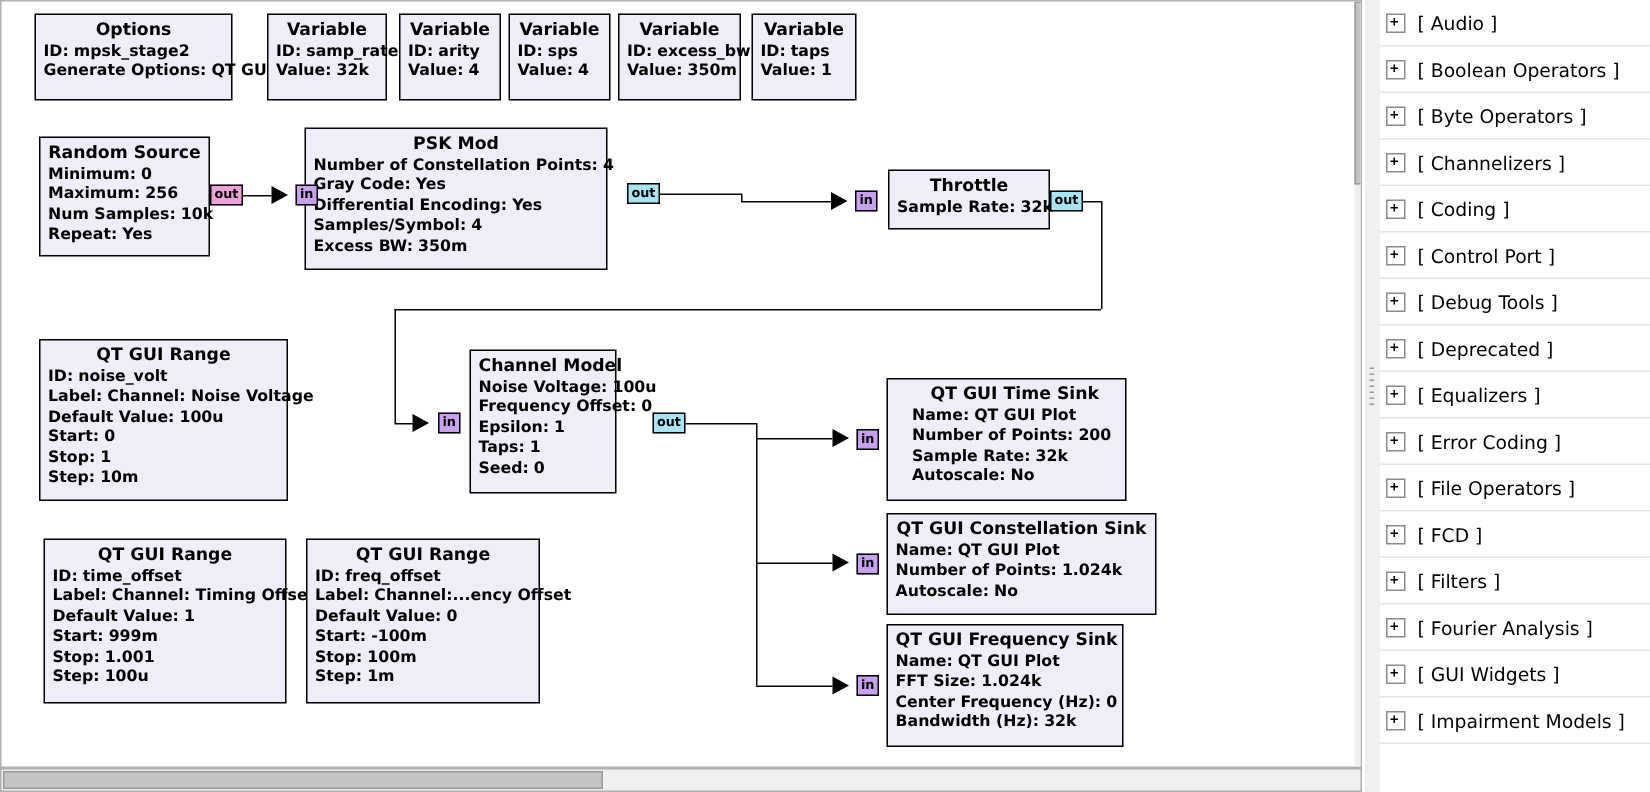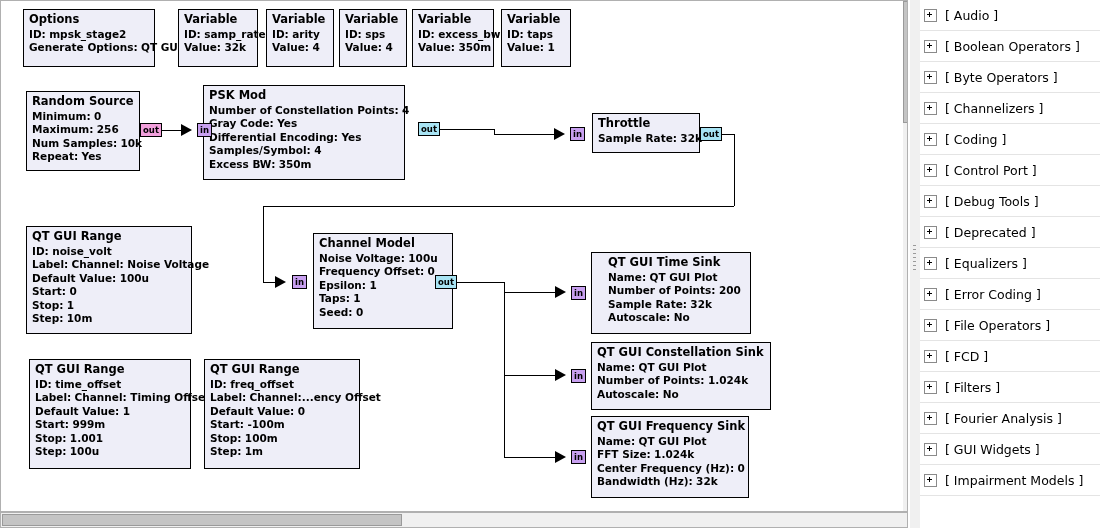--- a/index.html
+++ b/index.html
@@ -44,20 +44,21 @@
   .block {
     position: absolute;
     background: #eeeef8;
     border: 1px solid #000000;
     box-sizing: border-box;
     padding: 3px 5px 4px 5px;
     line-height: 13.5px;
   }
   .block .btitle {
     font-weight: bold;
+    text-align: center;
     display: block;
     white-space: nowrap;
     font-size: 11.5px;
     margin-bottom: 1px;
   }
   .block .prow {
     white-space: nowrap;
     font-size: 10.5px;
   }
   .block .pkey {
@@ -292,21 +293,21 @@
           </div>
           <div class="block" style="left: 25px; top: 225px; width: 166px; height: 108px;">
             <span class="btitle">QT GUI Range</span>
             <div class="prow"><span class="pkey">ID:</span> <span class="pval">noise_volt</span></div>
             <div class="prow"><span class="pkey">Label:</span> <span class="pval">Channel: Noise Voltage</span></div>
             <div class="prow"><span class="pkey">Default Value:</span> <span class="pval">100u</span></div>
             <div class="prow"><span class="pkey">Start:</span> <span class="pval">0</span></div>
             <div class="prow"><span class="pkey">Stop:</span> <span class="pval">1</span></div>
             <div class="prow"><span class="pkey">Step:</span> <span class="pval">10m</span></div>
           </div>
-          <div class="block" style="left: 312px; top: 232px; width: 140px; height: 96px;">
+          <div class="block" style="left: 312px; top: 232px; width: 98px; height: 96px;">
             <span class="btitle">Channel Model</span>
             <div class="prow"><span class="pkey">Noise Voltage:</span> <span class="pval">100u</span></div>
             <div class="prow"><span class="pkey">Frequency Offset:</span> <span class="pval">0</span></div>
             <div class="prow"><span class="pkey">Epsilon:</span> <span class="pval">1</span></div>
             <div class="prow"><span class="pkey">Taps:</span> <span class="pval">1</span></div>
             <div class="prow"><span class="pkey">Seed:</span> <span class="pval">0</span></div>
           </div>
           <div class="block" style="left: 590px; top: 251px; width: 160px; height: 82px; padding-left: 16px;">
             <span class="btitle">QT GUI Time Sink</span>
             <div class="prow"><span class="pkey">Name:</span> <span class="pval">QT GUI Plot</span></div>

